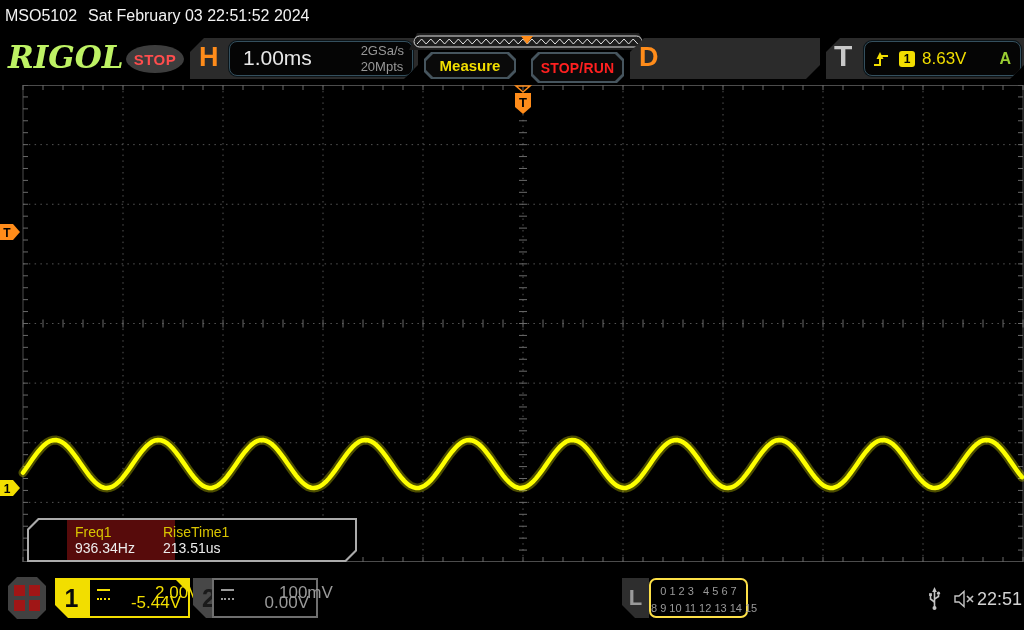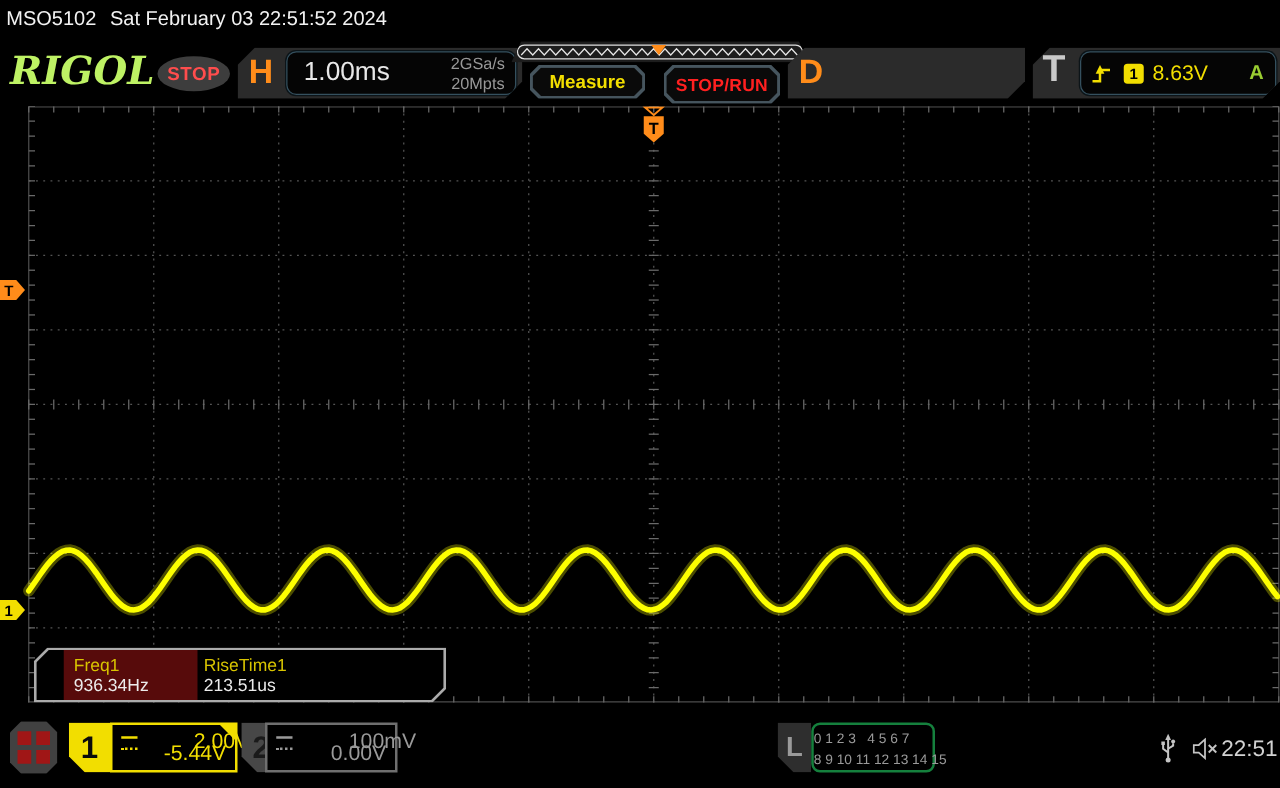--- a/index.html
+++ b/index.html
@@ -21,21 +21,21 @@
 
   .hbox{background:#2b2b2b;clip-path:polygon(14px 0,100% 0,100% calc(100% - 14px),calc(100% - 14px) 100%,0 100%,0 14px);}
   .hbox .bigletter{position:absolute;top:4px;font-size:27px;font-weight:bold;color:#ff8c1a;}
   .innerbox{position:absolute;background:#050505;border:1px solid #35505e;border-radius:8px;
             box-shadow:0 0 0 1px #0c1418;}
 
   #hgroup{left:190px;top:38px;width:228px;height:41px;}
   #hgroup .bigletter{left:9px;}
   #hgroup .innerbox{left:39px;top:3px;width:182px;height:33px;}
   #tb-main{position:absolute;left:13px;top:4px;font-size:21px;color:#e8e8e8;}
-  #tb-rate{position:absolute;right:8px;top:1px;text-align:center;font-size:13px;color:#989898;line-height:16px;}
+  #tb-rate{position:absolute;right:8px;top:1px;text-align:left;font-size:13px;color:#989898;line-height:16px;}
 
   
   #ovstrip{left:409px;top:33px;width:238px;height:17px;background:#1d1d1d;
            clip-path:polygon(8px 0,calc(100% - 8px) 0,100% 100%,0 100%);}
   #ovstrip svg{position:absolute;left:4px;top:2px;}
 
   .chambtn{clip-path:polygon(7px 0,calc(100% - 7px) 0,100% 7px,100% calc(100% - 7px),calc(100% - 7px) 100%,7px 100%,0 calc(100% - 7px),0 7px);}
   .btn-outer{background:#46555e;}
   .btn-inner{position:absolute;left:2px;top:2px;right:2px;bottom:2px;background:#0a0a0a;
              display:flex;align-items:center;justify-content:center;font-weight:bold;}
@@ -61,21 +61,21 @@
   #scope{left:0;top:85px;width:1024px;height:478px;}
 
   
   #measpanel{left:27px;top:518px;width:330px;height:44px;background:#ababab;
      clip-path:polygon(11px 0,100% 0,100% calc(100% - 11px),calc(100% - 11px) 100%,0 100%,0 11px);}
   #measpanel .inner{position:absolute;left:2px;top:2px;right:2px;bottom:2px;background:#000;
      clip-path:polygon(10px 0,100% 0,100% calc(100% - 10px),calc(100% - 10px) 100%,0 100%,0 10px);}
   .meascell{position:absolute;top:0;bottom:0;}
   .meascell .mlabel{position:absolute;left:8px;top:4px;font-size:14px;color:#d8c400;}
   .meascell .mvalue{position:absolute;left:8px;bottom:4px;font-size:14px;color:#ececec;}
-  #mc0{left:22px;width:107px;background:#570b0b;}
+  #mc0{left:38px;width:88px;background:#570b0b;padding-left:20px;}
   #mc1{left:126px;width:94px;}
   #mc2{left:220px;width:96px;}
 
   
   #gridicon{left:8px;top:577px;width:38px;height:42px;background:#414141;
             clip-path:polygon(9px 0,calc(100% - 9px) 0,100% 9px,100% calc(100% - 9px),calc(100% - 9px) 100%,9px 100%,0 calc(100% - 9px),0 9px);}
   #gridicon .sq{position:absolute;width:11px;height:11px;background:#a01616;}
 
   .chtab{top:578px;height:40px;display:flex;align-items:center;justify-content:center;
          font-size:25px;font-weight:bold;clip-path:polygon(0 0,100% 0,100% 100%,13px 100%,0 calc(100% - 13px));}
@@ -87,22 +87,22 @@
                   border-top:12px solid #f2de00;border-left:12px solid transparent;}
   #ch2box{left:212px;width:106px;border:2px solid #6f6f6f;color:#9a9a9a;}
   .chline1{position:absolute;left:7px;top:3px;font-size:17px;display:flex;align-items:center;gap:40px;}
   .chline2{position:absolute;right:7px;bottom:3px;font-size:17px;}
   .coupicon{display:inline-block;width:13px;height:7px;border-top:2px solid currentColor;
             border-bottom:2px dotted currentColor;margin-right:5px;margin-top:2px;}
 
   #ltab{left:622px;top:578px;width:27px;height:40px;background:#2e2e2e;color:#9a9a9a;
         display:flex;align-items:center;justify-content:center;font-size:22px;font-weight:bold;
         clip-path:polygon(0 0,100% 0,100% 100%,13px 100%,0 calc(100% - 13px));}
-  #lbox{left:649px;top:578px;width:99px;height:40px;background:#000;border:2px solid #15803d;
-        border-radius:7px;box-sizing:border-box;color:#9a9a9a;font-size:11px;text-align:left;}
+  #lbox{left:649px;top:578px;width:99px;height:40px;background:#000;border:2px solid #fde047;
+        border-radius:7px;box-sizing:border-box;color:#9a9a9a;font-size:11px;text-align:center;}
   #lbox .lrow{white-space:pre;line-height:17px;}
 
   #statusicons{left:926px;top:583px;width:98px;height:34px;color:#c8c8c8;}
   #time{position:absolute;right:2px;top:6px;font-size:18px;color:#d2d2d2;}
 </style>
 </head>
 <body>
 
 <div id="screen">
 

